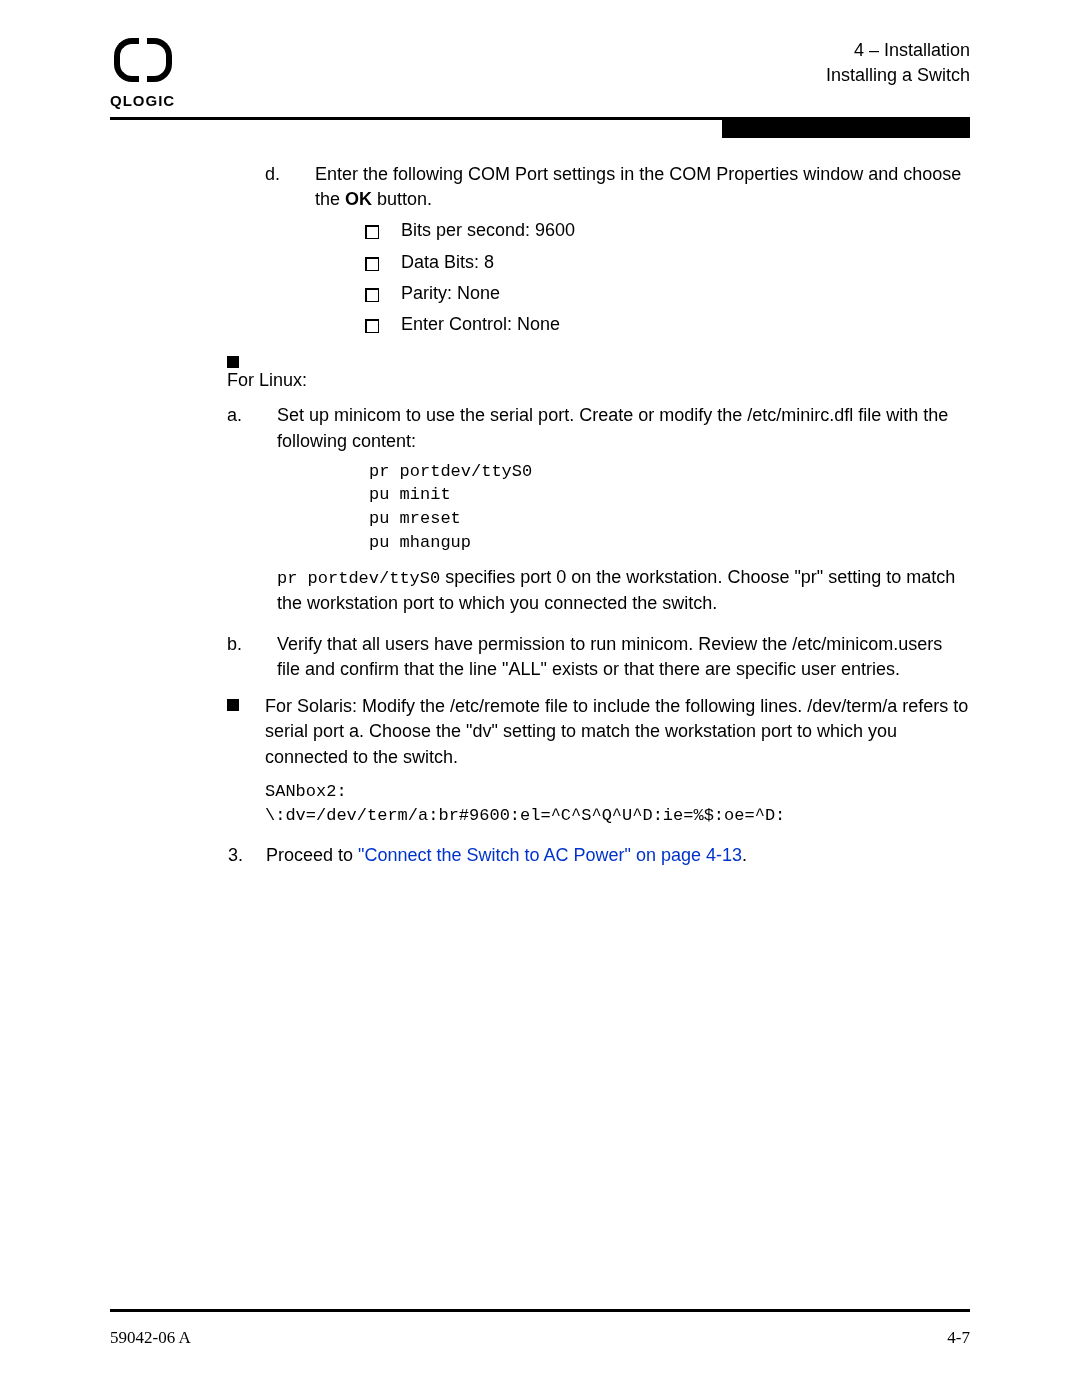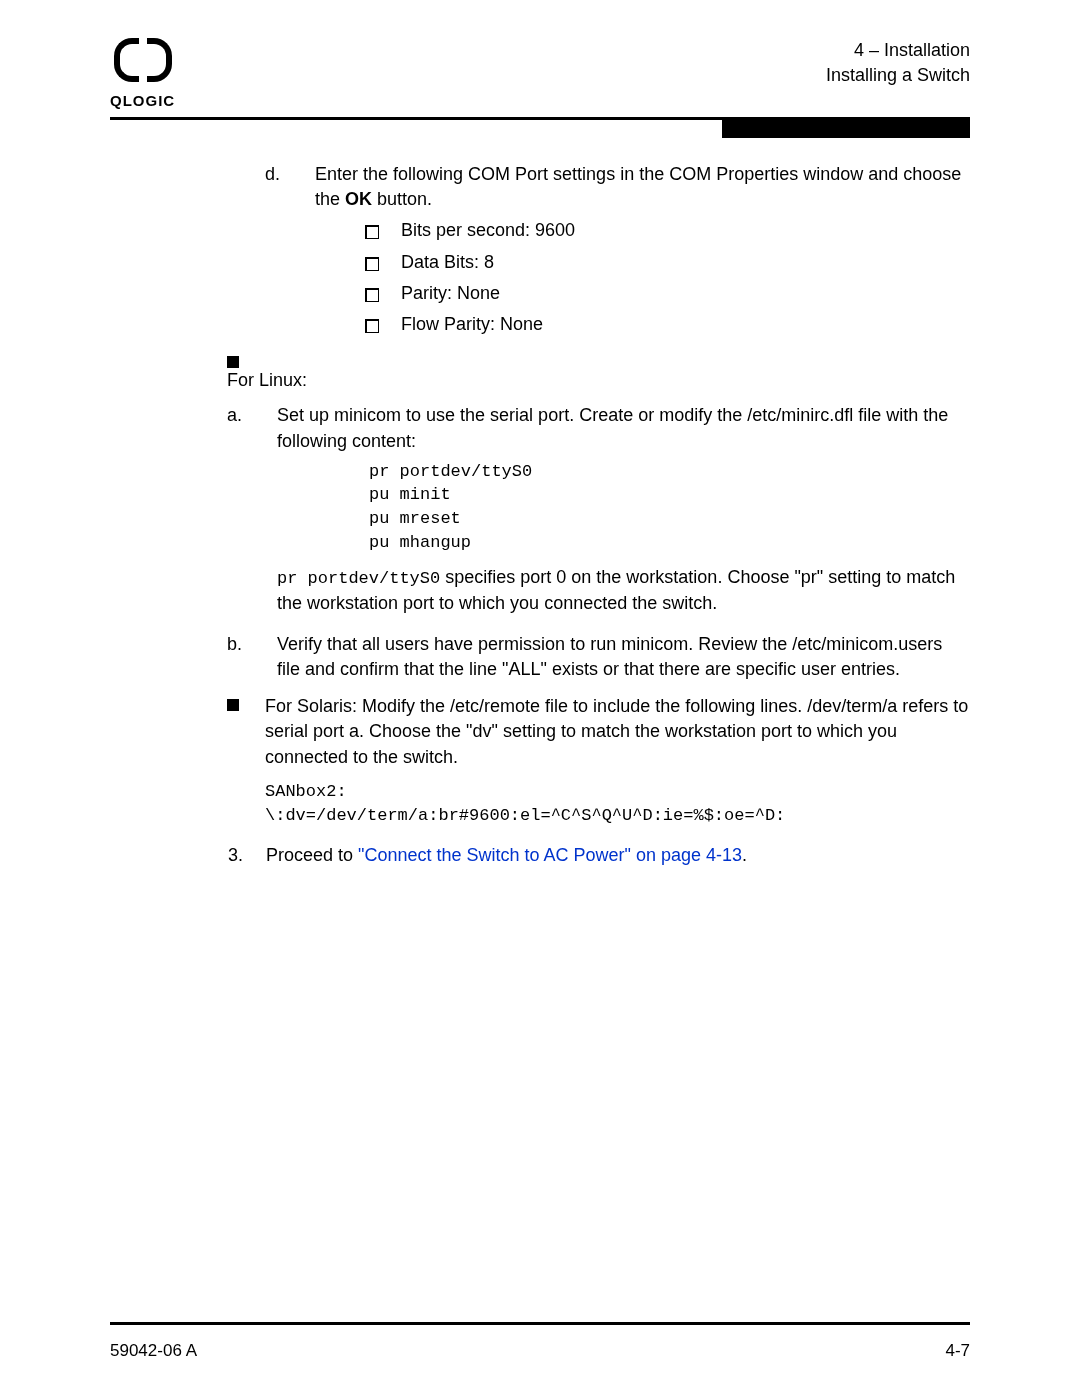--- a/index.html
+++ b/index.html
@@ -77,23 +77,24 @@
     white-space: pre;
     margin: 6px 0 10px 0;
   }
   .mono.indent { margin-left: 92px; }
   .para { margin-bottom: 10px; }
   .link { color: #0033cc; }
   .step3 { margin-left: 118px; display:flex; margin-top:6px;}
   .step3 .idx { width: 38px; }
   .footer {
     position: absolute;
-    bottom: 34px;
+    bottom: 47px;
     left: 110px;
     right: 110px;
+    font-family: Liberation Serif, serif;
   }
   .foot-rule { border-top: 3px solid #000; margin-bottom: 14px; }
   .foot-row { display: flex; justify-content: space-between; font-size: 17px; }
   .bold { font-weight: bold; }
 </style>
 </head>
 <body>
 
 <div class="header">
   <div class="logo-block">
@@ -128,21 +129,21 @@
         <div class="check-row">
             <div class="checkbox"></div>
             <div>Data Bits: 8</div>
           </div>
         <div class="check-row">
             <div class="checkbox"></div>
             <div>Parity: None</div>
           </div>
         <div class="check-row">
             <div class="checkbox"></div>
-            <div>Flow Parity: None</div>
+            <div>Enter Control: None</div>
           </div>
       </div>
     </div>
   </div>
 
   <div class="row" style="margin-left:-38px;flex-direction:column;">
     <div class="sq-bullet"></div>
     <div class="body-col">
       <div class="para">For Linux:</div>
 

